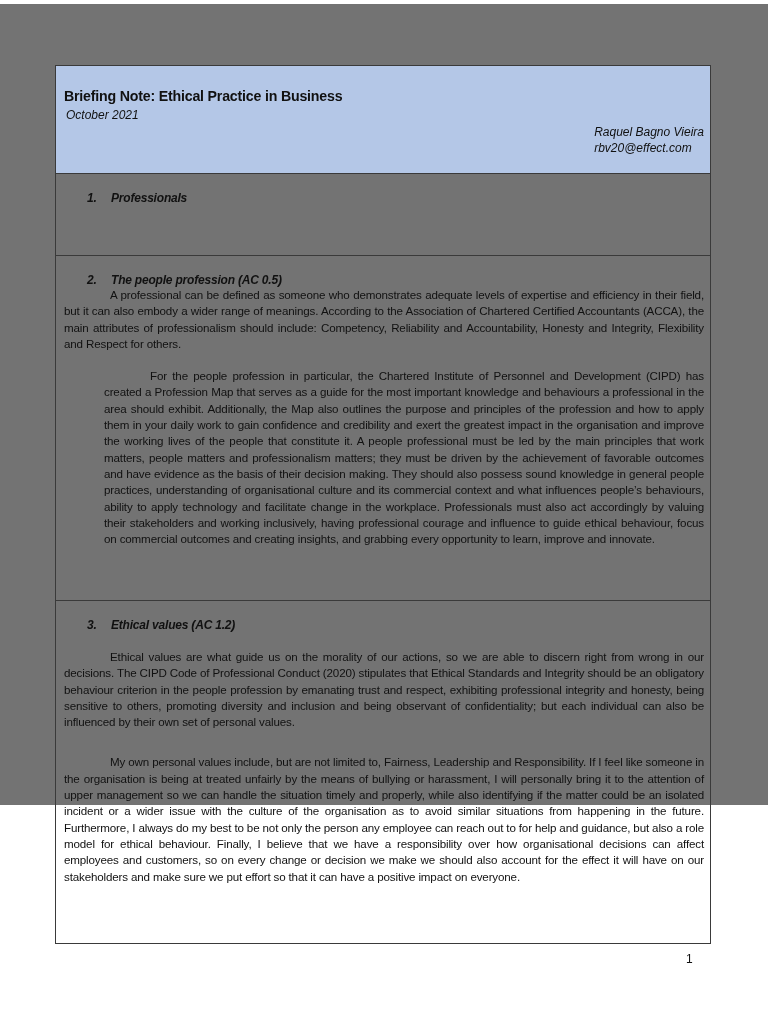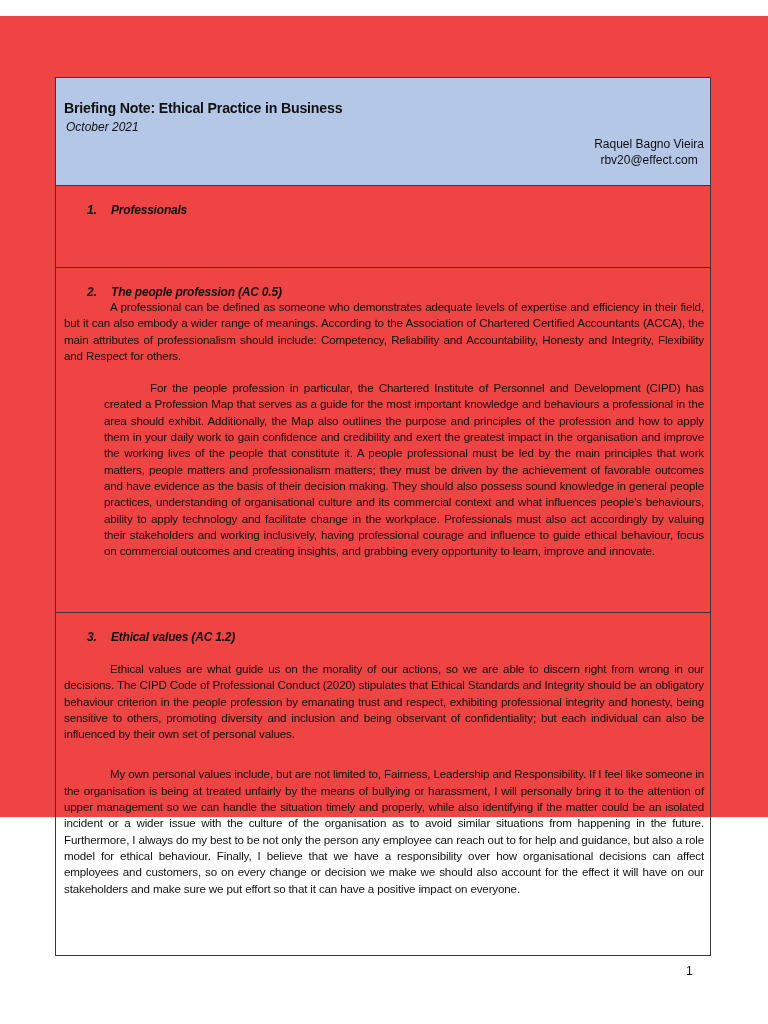--- a/index.html
+++ b/index.html
@@ -10,23 +10,23 @@
     body {
       width: 768px;
       height: 1024px;
       position: relative;
       font-family: "Liberation Sans", "DejaVu Sans", sans-serif;
       color: #111;
       overflow: hidden;
     }
     .page {
       position: absolute;
-      left: 0; top: 16px;
+      left: 0; top: 4px;
       width: 768px; height: 801px;
-      background: #ef4444;
+      background: #737373;
     }
     .doc-table {
       position: absolute;
       left: 55px;
       top: 61px;
       width: 656px;
       border: 1.5px solid #3a3a3a;
       box-sizing: border-box;
     }
     .header-cell {
@@ -48,23 +48,24 @@
       position: absolute;
       left: 10px;
       top: 42px;
       font-size: 12px;
       font-style: italic;
     }
     .author-block {
       position: absolute;
       right: 6px;
       top: 58px;
-      text-align: center;
+      text-align: left;
       font-size: 12px;
       line-height: 16px;
+      font-style: italic;
     }
     .section {
       position: relative;
       border-bottom: 1.5px solid #3a3a3a;
       box-sizing: border-box;
       padding: 0 6px 0 8px;
     }
     .section:last-child {
       border-bottom: none;
     }

